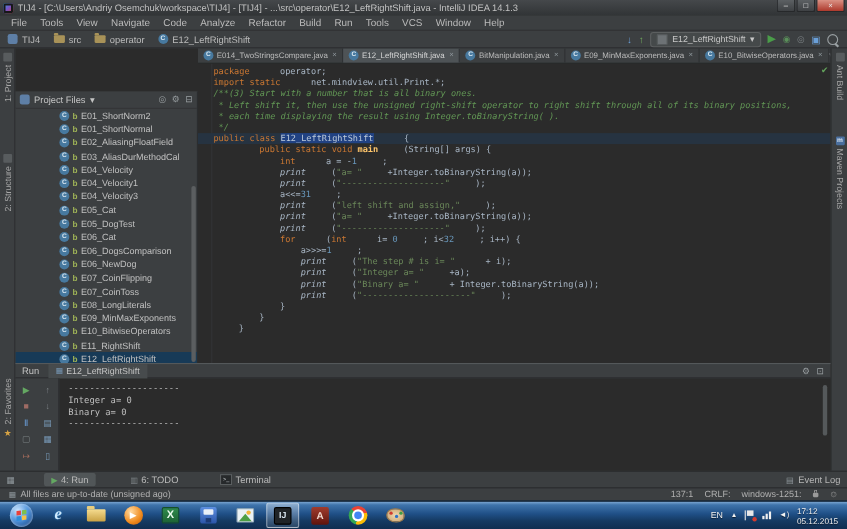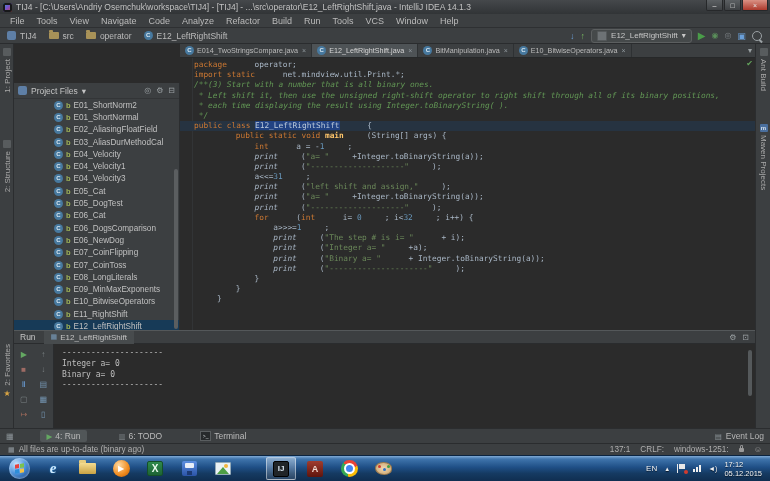--- a/index.html
+++ b/index.html
@@ -141,21 +141,21 @@
   .lock:before{content:"";position:absolute;left:1px;top:-3px;width:3px;height:3px;
     border:1px solid #9a9a9a;border-bottom:none;border-radius:2px 2px 0 0;box-sizing:border-box;}
   
   #taskbar{position:absolute;left:0;top:455px;width:770px;height:26px;
     background:linear-gradient(#7fa9d4 0%,#3f74ac 12%,#1f4f86 45%,#153a62 70%,#102e50 100%);
     border-top:1px solid #0b2440;display:flex;align-items:center;box-sizing:border-box;
     padding:0 4px;gap:4px;}
   .taskbtn{width:30px;height:23px;display:flex;align-items:center;justify-content:center;
     border-radius:2px;flex:0 0 auto;}
   .taskbtn.active{background:linear-gradient(rgba(255,255,255,.38),rgba(255,255,255,.10));
-    border:1px solid rgba(255,255,255,.45);box-sizing:border-box;margin-left:24px;}
+    border:1px solid rgba(255,255,255,.45);box-sizing:border-box;}
   .orb{width:21px;height:21px;border-radius:50%;display:flex;align-items:center;justify-content:center;
     background:radial-gradient(circle at 35% 30%,#cfe8ff,#4f94dd 45%,#1c4f92 80%,#0d2f5e);
     box-shadow:inset 0 0 3px rgba(255,255,255,.7);}
   .flag4{width:9px;height:9px;display:grid;grid-template-columns:1fr 1fr;grid-template-rows:1fr 1fr;
     gap:1px;transform:skewY(-8deg);}
   .flag4 i:nth-child(1){background:#e8413c;} .flag4 i:nth-child(2){background:#7cc14e;}
   .flag4 i:nth-child(3){background:#2e8dd8;} .flag4 i:nth-child(4){background:#f6c344;}
   .ie{font-family:"Liberation Serif",serif;font-style:italic;font-weight:bold;font-size:15px;
     color:#cfeaff;text-shadow:0 0 2px #2f86c8;}
   .folderic{width:17px;height:11px;background:linear-gradient(#f5dc90,#c9a244);border-radius:1px;
@@ -420,20 +420,25 @@
         <span>E12_LeftRightShift.java</span>
         <span class="close">×</span>
       </span>
       <span class="tab">
         <span class="cicon">C</span>
         <span>BitManipulation.java</span>
         <span class="close">×</span>
       </span>
       <span class="tab">
         <span class="cicon">C</span>
+        <span>E09_MinMaxExponents.java</span>
+        <span class="close">×</span>
+      </span>
+      <span class="tab">
+        <span class="cicon">C</span>
         <span>E10_BitwiseOperators.java</span>
         <span class="close">×</span>
       </span>
     </span>
   <span id="tab-overflow">
     <span>▾</span>
 
   </span>
 </div>
 
@@ -500,21 +505,21 @@
     </span>
   <span id="event-log">
     <span style="font-size:7.5px;color:#8f979c">▤</span>
     <span>Event Log</span>
   </span>
 </div>
 
 <div id="status-bar">
   <span id="status-left">
     <span style="font-size:7px;color:#8f979c">▦</span>
-    <span>All files are up-to-date (binary ago)</span>
+    <span>All files are up-to-date (unsigned ago)</span>
   </span>
   <span id="status-right">
     <span>137:1</span>
     <span>CRLF:</span>
     <span>windows-1251:</span>
     <span class="lock"></span>
     <span style="color:#9f9f9f">☺</span>
   </span>
 </div>
 

